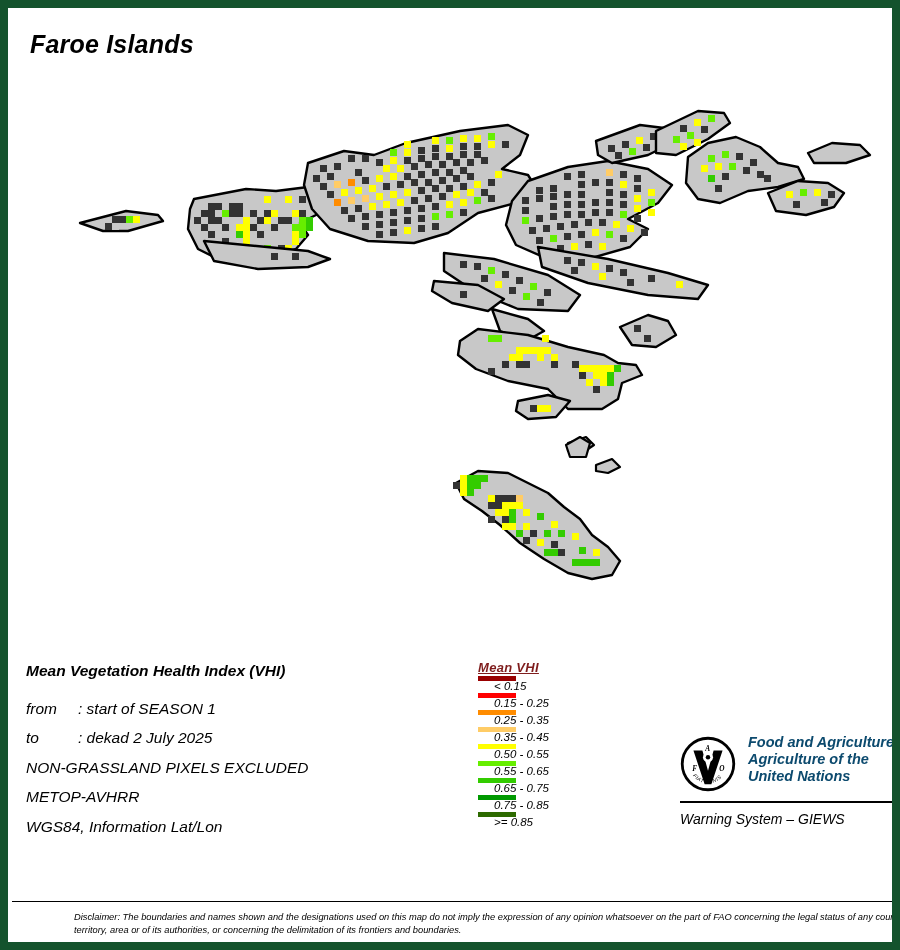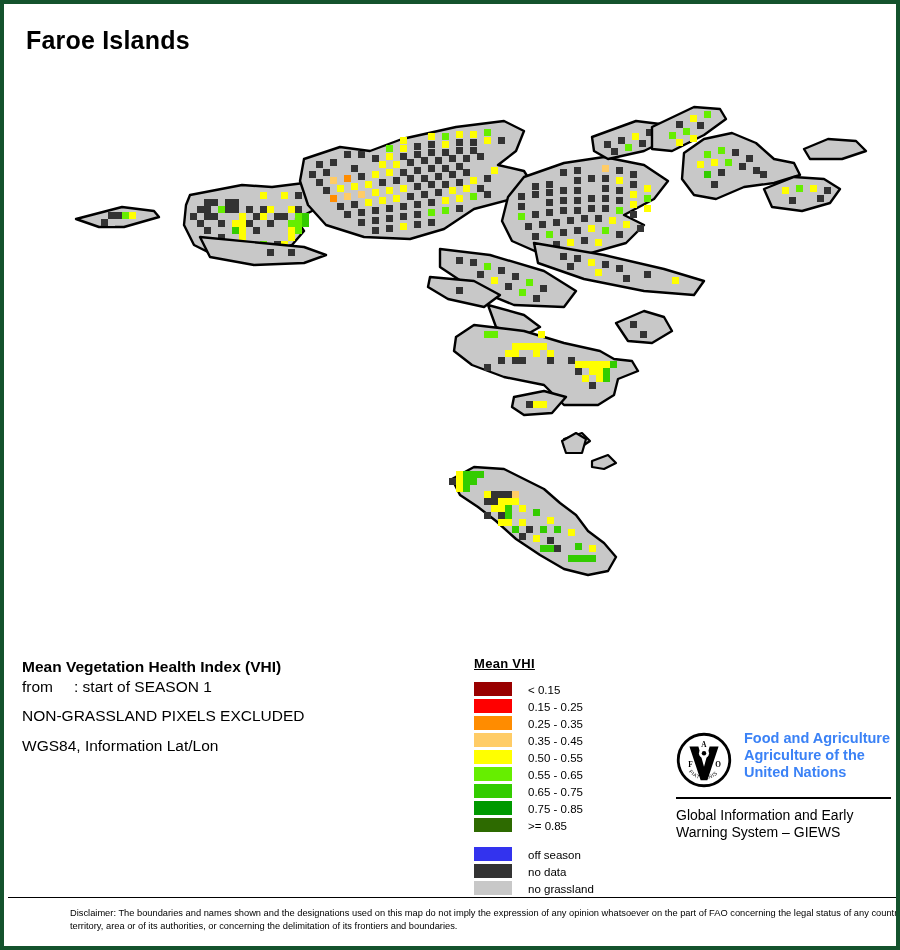--- a/index.html
+++ b/index.html
@@ -1,34 +1,34 @@
 <!DOCTYPE html>
 <html><head>
 <meta charset="utf-8">
 <style>
   html,body{margin:0;padding:0;background:#fff;}
   body{width:900px;height:950px;font-family:"Liberation Sans",sans-serif;}
-  #page{position:relative;width:900px;height:950px;box-sizing:border-box;border:4px solid #14532d;background:#fff;overflow:hidden;}
+  #page{position:relative;width:900px;height:950px;box-sizing:border-box;border:8px solid #14532d;background:#fff;overflow:hidden;font-style:italic;}
   #title{position:absolute;left:22px;top:22px;font-size:25px;font-weight:bold;color:#000;letter-spacing:0.2px;}
   #map-area{position:absolute;left:0;top:55px;width:892px;height:580px;}
   #map-svg{display:block;width:892px;height:580px;}
   #info-block{position:absolute;left:18px;top:655px;width:430px;}
   #info-block .info-line{font-size:15.5px;color:#000;line-height:1;margin-bottom:14px;white-space:pre;}
-  #info-block .info-title{font-weight:bold;font-size:15.5px;margin-bottom:4px;}
+  #info-block .info-title{font-weight:bold;font-size:15.5px;margin-bottom:22px;}
   .lbl-key{display:inline-block;width:52px;}
   #legend{position:absolute;left:470px;top:652px;width:180px;}
-  #legend-title{font-size:13px;font-weight:bold;text-decoration:underline;color:#000000;margin-bottom:9px;letter-spacing:0.3px;}
-  .legend-row{display:flex;align-items:flex-end;height:16px;margin-bottom:1px;}
+  #legend-title{font-size:13px;font-weight:bold;text-decoration:underline;color:#7f1d1d;margin-bottom:1px;letter-spacing:0.3px;}
+  .legend-row{display:flex;align-items:flex-start;height:16px;margin-bottom:1px;flex-direction:column;}
   .legend-sw{width:38px;height:14px;display:block;}
   .legend-txt{font-size:11.5px;color:#000;margin-left:16px;line-height:1;white-space:nowrap;}
   .legend-gap{height:12px;}
   #fao{position:absolute;left:672px;top:726px;width:215px;}
   #fao-top{display:flex;align-items:flex-start;}
   #fao-logo{width:56px;height:56px;flex:none;margin-top:2px;}
-  #fao-name{margin-left:12px;font-size:14.5px;font-weight:bold;line-height:1.18;color:#3b82f6;}
+  #fao-name{margin-left:12px;font-size:14.5px;font-weight:bold;line-height:1.18;color:#0c4a6e;}
   #fao-rule{border-top:2px solid #000;margin:9px 0 8px 0;}
   #fao-giews{font-size:14px;line-height:1.2;color:#000;}
   #disclaimer{position:absolute;left:18px;top:903px;width:855px;font-size:9.3px;line-height:1.45;color:#000;margin-left:48px;}
   #disclaimer-rule{position:absolute;left:4px;top:893px;width:892px;border-top:1px solid #000;}
 </style>
 </head>
 <body>
 
 <div id="page">
 
@@ -511,21 +511,23 @@
 
       <g>
         <path d="M588,402 L604,396 L612,404 L600,410 L588,408 Z" fill="#c8c8c8" stroke="#000" stroke-width="2.2" stroke-linejoin="round"></path>
       </g>
     </svg>
   </div>
 
   <div id="info-block">
     <div class="info-line info-title">Mean Vegetation Health Index (VHI)</div>
     <div class="info-line"><span class="lbl-key">from</span><span>: start of SEASON 1</span></div>
+    <div class="info-line"><span class="lbl-key">to</span><span>: dekad 2 July 2025</span></div>
     <div class="info-line">NON-GRASSLAND PIXELS EXCLUDED</div>
+    <div class="info-line">METOP-AVHRR</div>
     <div class="info-line">WGS84, Information Lat/Lon</div>
   </div>
 
   <div id="legend">
     <div id="legend-title">Mean VHI</div>
     <div id="legend-classes">
         <div class="legend-row">
           <span class="legend-sw" style="background: rgb(153, 0, 0);"></span>
           <span class="legend-txt">&lt; 0.15</span>
         </div>
@@ -556,34 +558,20 @@
         <div class="legend-row">
           <span class="legend-sw" style="background: rgb(0, 153, 0);"></span>
           <span class="legend-txt">0.75 - 0.85</span>
         </div>
         <div class="legend-row">
           <span class="legend-sw" style="background: rgb(45, 106, 0);"></span>
           <span class="legend-txt">&gt;= 0.85</span>
         </div>
       </div>
     <div class="legend-gap"></div>
-    <div id="legend-special">
-        <div class="legend-row">
-          <span class="legend-sw" style="background: rgb(51, 51, 238);"></span>
-          <span class="legend-txt">off season</span>
-        </div>
-        <div class="legend-row">
-          <span class="legend-sw" style="background: rgb(51, 51, 51);"></span>
-          <span class="legend-txt">no data</span>
-        </div>
-        <div class="legend-row">
-          <span class="legend-sw" style="background: rgb(200, 200, 200);"></span>
-          <span class="legend-txt">no grassland</span>
-        </div>
-      </div>
   </div>
 
   <div id="fao">
     <div id="fao-top">
       <svg id="fao-logo" viewBox="0 0 100 100">
         <circle cx="50" cy="50" r="46" fill="none" stroke="#000" stroke-width="5"></circle>
         <path d="M24,26 L40,26 L50,62 L60,26 L76,26 L56,86 L44,86 Z" fill="#000"></path>
         <circle cx="50" cy="38" r="9" fill="#fff"></circle>
         <circle cx="50" cy="38" r="4" fill="#000"></circle>
         <text x="22" y="62" font-size="13" font-family="'Liberation Serif',serif" font-weight="bold" fill="#000">F</text>
@@ -595,21 +583,20 @@
         </text>
       </svg>
       <div id="fao-name">
         <div>Food and Agriculture</div>
         <div>Agriculture of the</div>
         <div>United Nations</div>
       </div>
     </div>
     <div id="fao-rule"></div>
     <div id="fao-giews">
-      <div>Global Information and Early</div>
       <div>Warning System – GIEWS</div>
     </div>
   </div>
 
   <div id="disclaimer-rule"></div>
   <div id="disclaimer">Disclaimer: The boundaries and names shown and the designations used on this map do not imply the expression of any opinion whatsoever on the part of FAO concerning the legal status of any country, territory, area or of its authorities, or concerning the delimitation of its frontiers and boundaries.</div>
 
 </div>
 
 </body></html>

